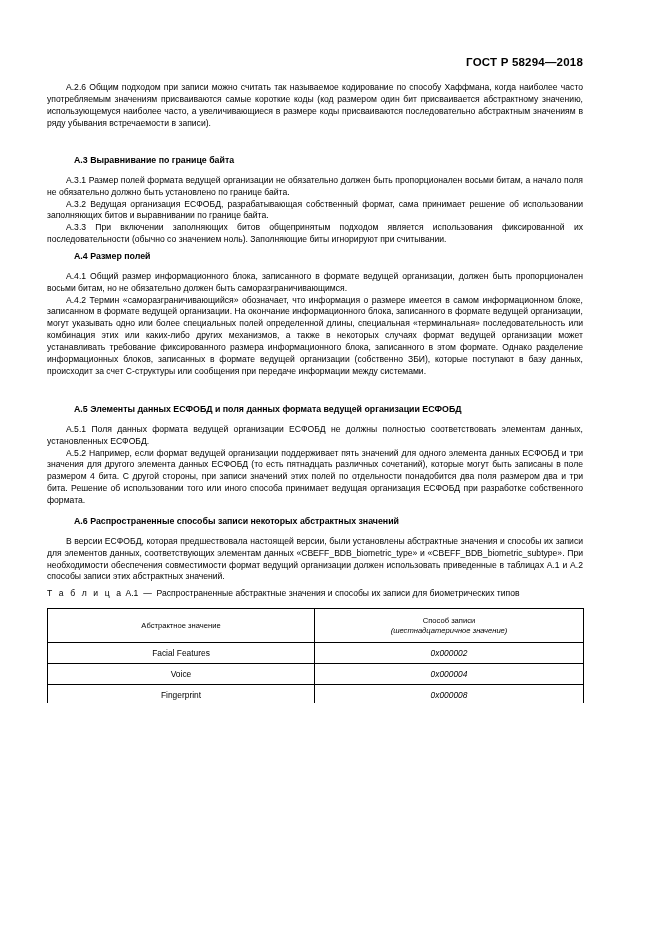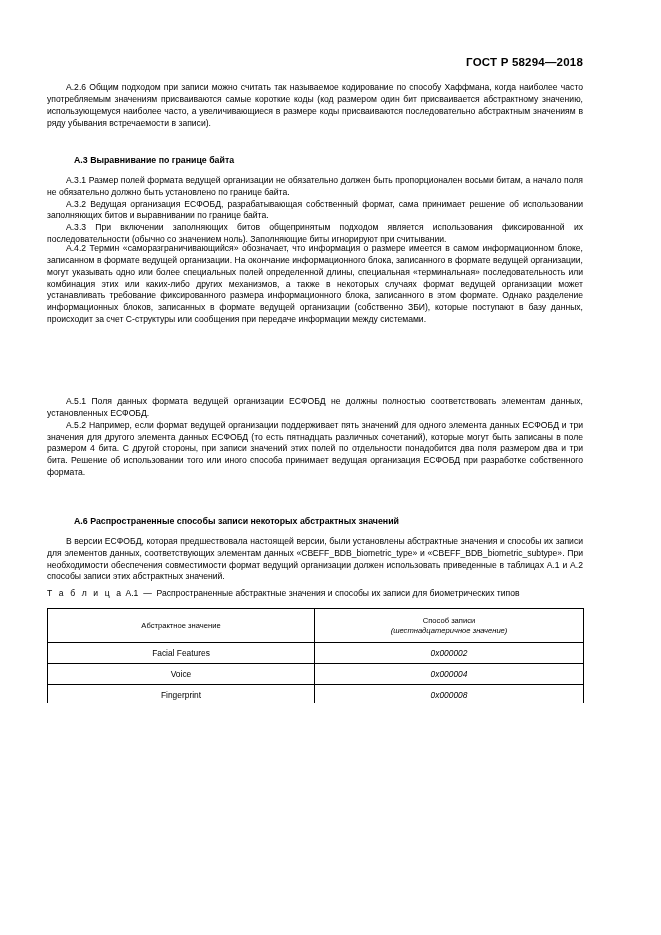--- a/index.html
+++ b/index.html
@@ -142,24 +142,27 @@
     </div>
 
     <div class="body-block" style="top:147px;">
       <h3 class="section-head">А.3 Выравнивание по границе байта</h3>
       <p>А.3.1 Размер полей формата ведущей организации не обязательно должен быть пропорционален восьми битам, а начало поля не обязательно должно быть установлено по границе байта.</p>
       <p>А.3.2 Ведущая организация ЕСФОБД, разрабатывающая собственный формат, сама принимает решение об использовании заполняющих битов и выравнивании по границе байта.</p>
       <p>А.3.3 При включении заполняющих битов общепринятым подходом является использования фиксированной их последовательности (обычно со значением ноль). Заполняющие биты игнорируют при считывании.</p>
     </div>
 
     <div class="body-block" style="top:243px;">
+      <h3 class="section-head">А.4 Размер полей</h3>
+      <p>А.4.1 Общий размер информационного блока, записанного в формате ведущей организации, должен быть пропорционален восьми битам, но не обязательно должен быть саморазграничивающимся.</p>
       <p>А.4.2 Термин «саморазграничивающийся» обозначает, что информация о размере имеется в самом информационном блоке, записанном в формате ведущей организации. На окончание информационного блока, записанного в формате ведущей организации, могут указывать одно или более специальных полей определенной длины, специальная «терминальная» последовательность или комбинация этих или каких-либо других механизмов, а также в некоторых случаях формат ведущей организации может устанавливать требование фиксированного размера информационного блока, записанного в этом формате. Однако разделение информационных блоков, записанных в формате ведущей организации (собственно ЗБИ), которые поступают в базу данных, происходит за счет С-структуры или сообщения при передаче информации между системами.</p>
     </div>
 
     <div class="body-block" style="top:396px;">
+      <h3 class="section-head">А.5 Элементы данных ЕСФОБД и поля данных формата ведущей организации ЕСФОБД</h3>
       <p>А.5.1 Поля данных формата ведущей организации ЕСФОБД не должны полностью соответствовать элементам данных, установленных ЕСФОБД.</p>
       <p>А.5.2 Например, если формат ведущей организации поддерживает пять значений для одного элемента данных ЕСФОБД и три значения для другого элемента данных ЕСФОБД (то есть пятнадцать различных сочетаний), которые могут быть записаны в поле размером 4 бита. С другой стороны, при записи значений этих полей по отдельности понадобится два поля размером два и три бита. Решение об использовании того или иного способа принимает ведущая организация ЕСФОБД при разработке собственного формата.</p>
     </div>
 
     <div class="body-block" style="top:508px;">
       <h3 class="section-head">А.6 Распространенные способы записи некоторых абстрактных значений</h3>
       <p>В версии ЕСФОБД, которая предшествовала настоящей версии, были установлены абстрактные значения и способы их записи для элементов данных, соответствующих элементам данных «CBEFF_BDB_biometric_type» и «CBEFF_BDB_biometric_subtype». При необходимости обеспечения совместимости формат ведущий организации должен использовать приведенные в таблицах А.1 и А.2 способы записи этих абстрактных значений.</p>
     </div>
 
     <div class="table-caption" style="top:588px;">

